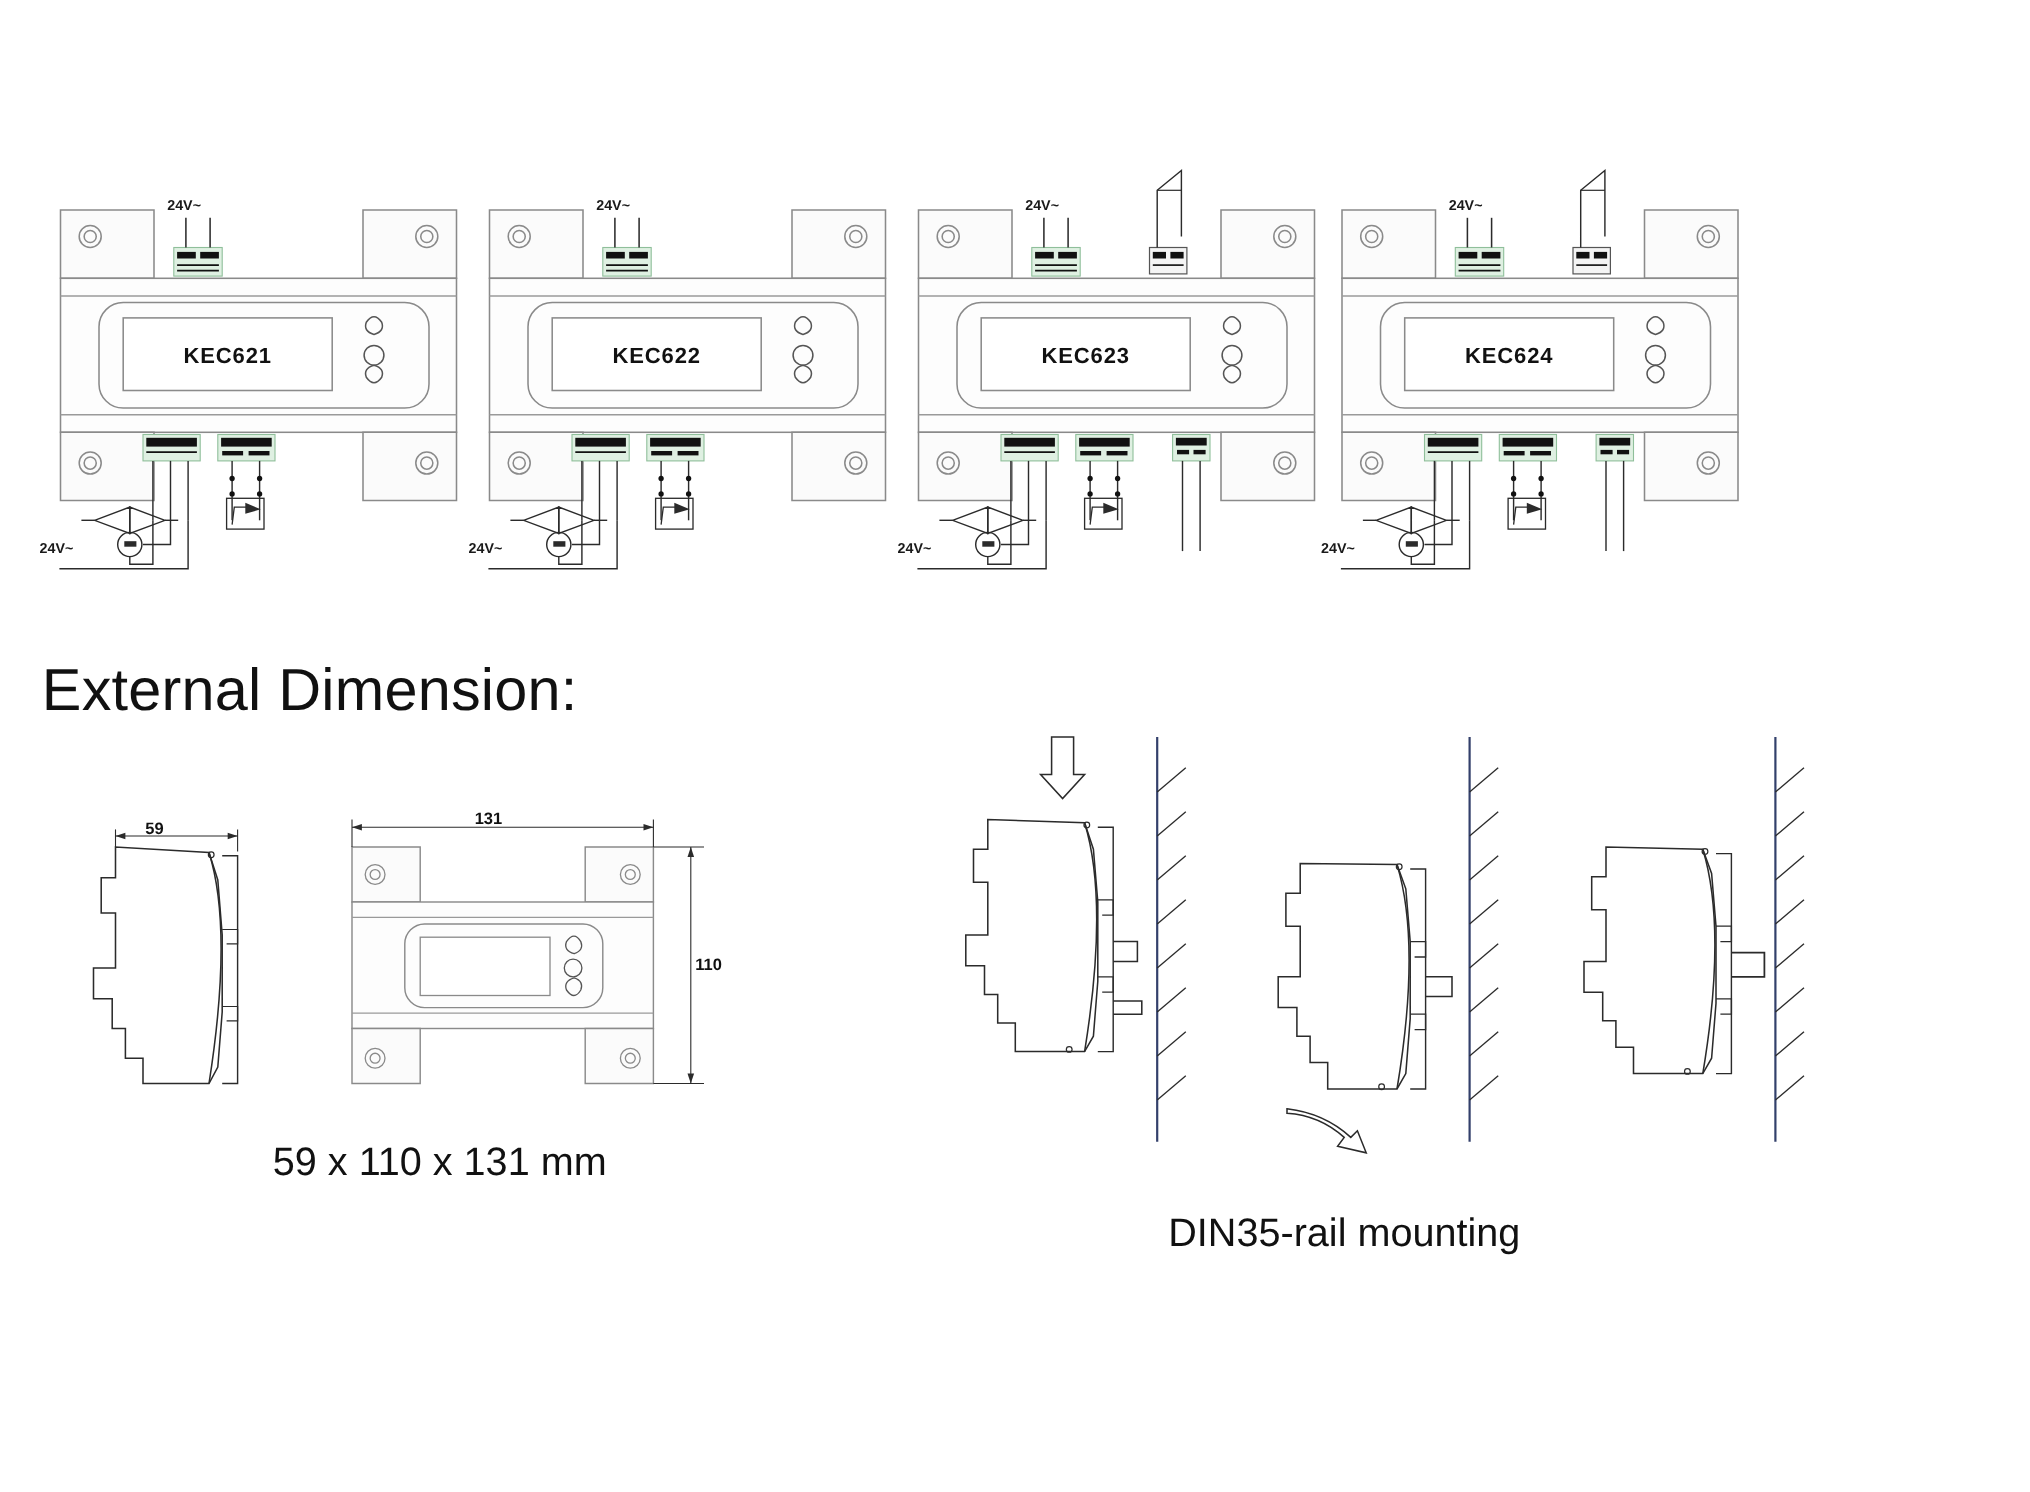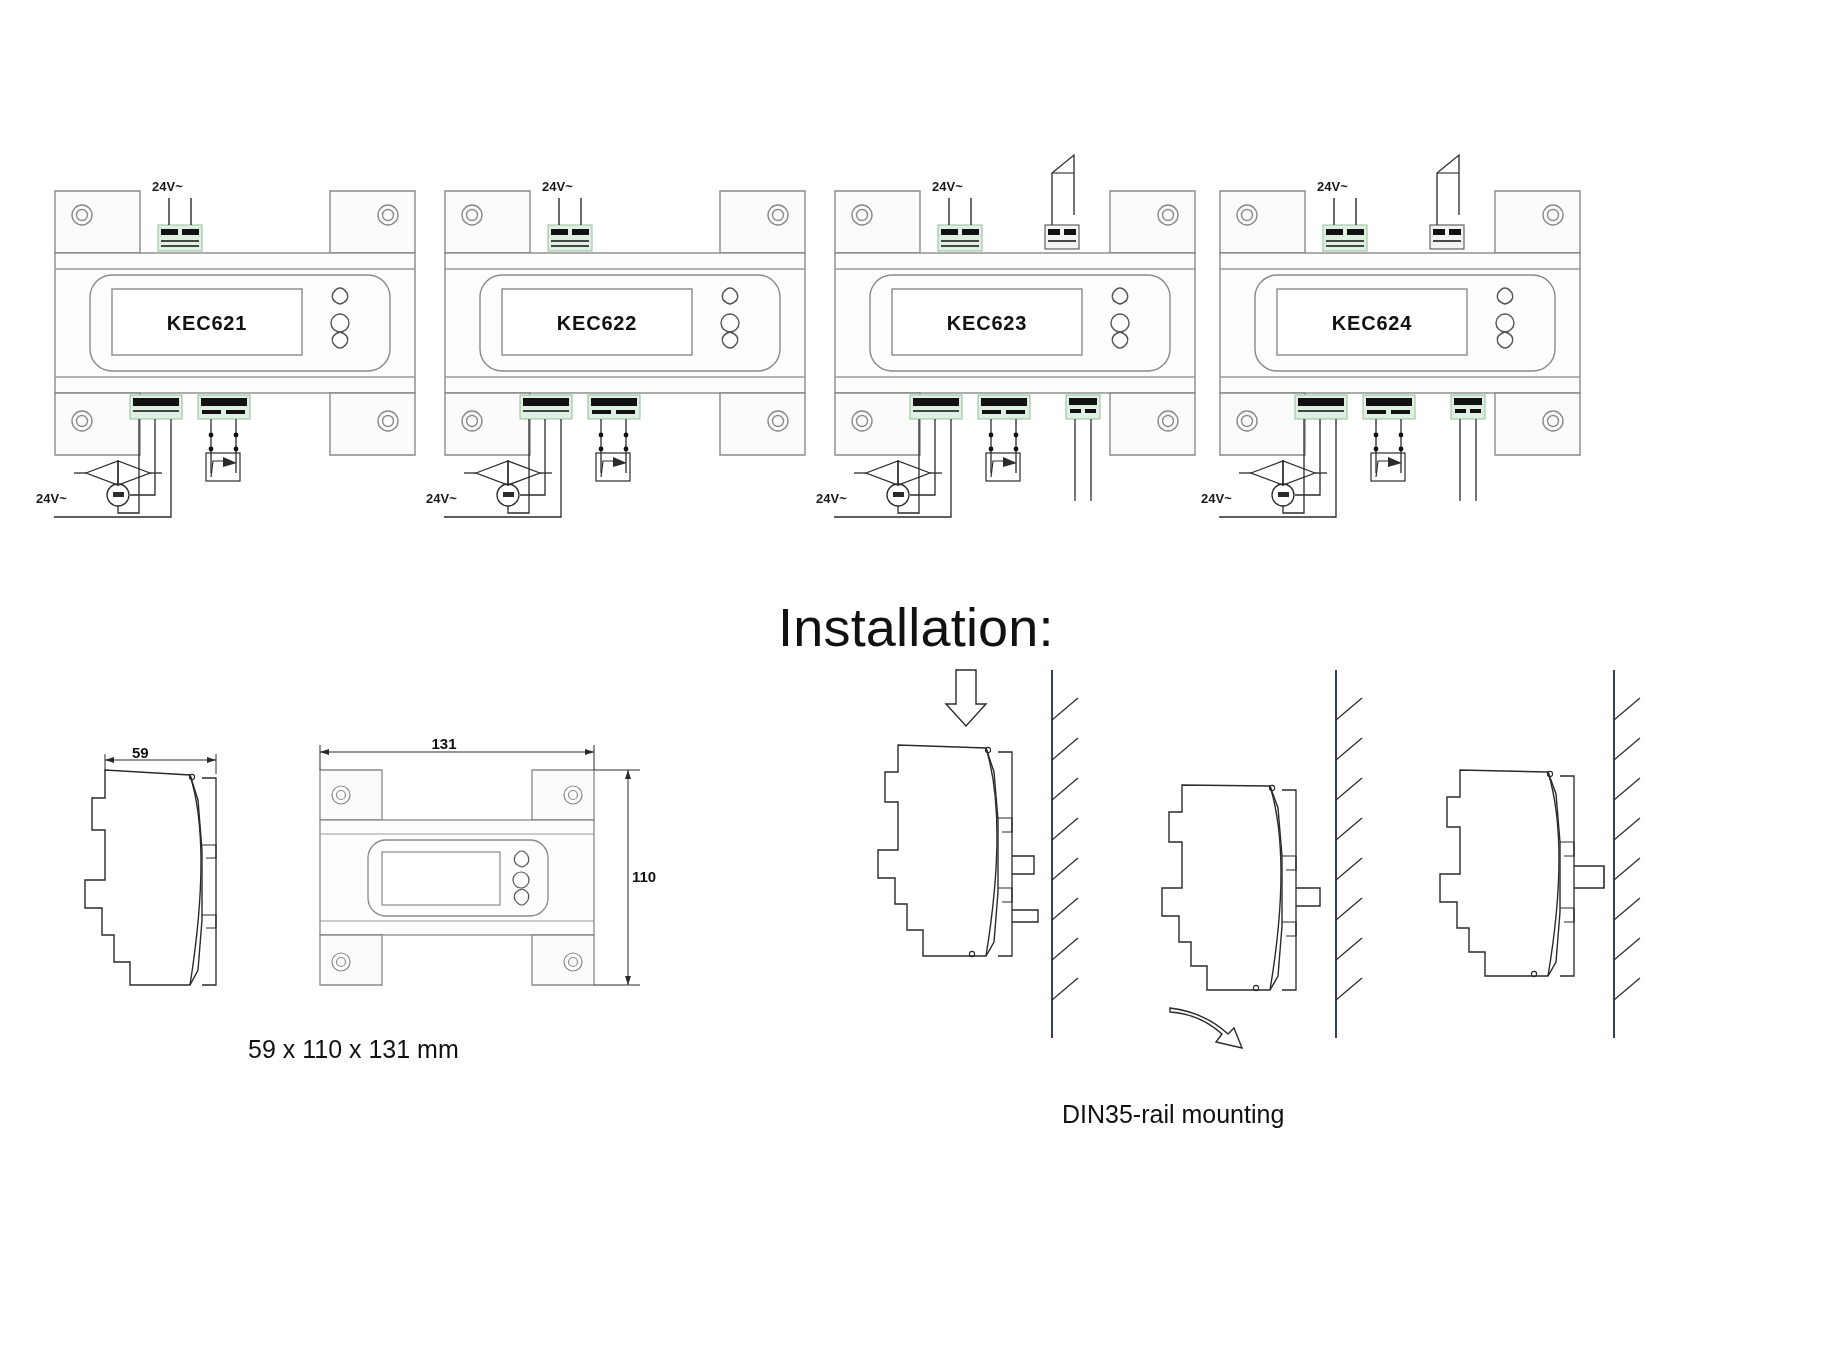--- a/index.html
+++ b/index.html
@@ -27,21 +27,21 @@
     color: #111111;
     white-space: nowrap;
   }
   #heading-wiring { left: 38px; top: 18px; }
   #heading-dimension { left: 38px; top: 600px; }
   #heading-installation { left: 778px; top: 600px; }
 
   .caption {
     position: absolute;
     margin: 0;
-    font-size: 25px;
+    font-size: 36px;
     font-weight: 400;
     color: #111111;
     white-space: nowrap;
   }
   #caption-dimension { left: 248px; top: 1035px; }
   #caption-installation { left: 1042px; top: 1100px; margin-left: 20px; }
 
   
   #wiring-row {
     position: absolute;
@@ -430,20 +430,21 @@
           <path d="M88 363 L88 370 L109 370 L109 330" stroke="#2b2b2b" stroke-width="1.3" fill="none"></path>
           <path d="M100 352 L125 352 L125 330" stroke="#2b2b2b" stroke-width="1.3" fill="none"></path>
           <path d="M24 374 L141 374 L141 330" stroke="#2b2b2b" stroke-width="1.3" fill="none"></path>
         </g>
         <text class="volt-label" x="6" y="360">24V~</text>
       </svg>
     </div>
 
   </div>
 
+  <h1 class="section-heading" id="heading-dimension">External Dimension:</h1>
 
   <div id="dimension-group">
     <svg width="640" height="300" viewBox="0 0 640 300">
 
       <g>
 
         <path d="M35 40
                  L35 68 L22 68 L22 100 L35 100
                  L35 150 L15 150 L15 178 L32 178
                  L32 205 L44 205 L44 232 L60 232
@@ -504,21 +505,20 @@
         <line x1="318" y1="40" x2="318" y2="255" stroke="#2b2b2b" stroke-width="1"></line>
         <path d="M318 40 L315 49 L321 49 Z" fill="#2b2b2b"></path>
         <path d="M318 255 L315 246 L321 246 Z" fill="#2b2b2b"></path>
         <text class="dim-label" x="322" y="152">110</text>
       </g>
     </svg>
   </div>
 
   <p class="caption" id="caption-dimension">59 x 110 x 131 mm</p>
 
-  <h1 class="section-heading" id="heading-installation">Installation:</h1>
 
   <div id="installation-group">
     <svg width="1010" height="400" viewBox="0 0 1010 400">
 
       <g>
 
         <line x1="262" y1="10" x2="262" y2="378" stroke="#33406b" stroke-width="2"></line>
         <g stroke="#2b2b2b" stroke-width="1.2">
           <line x1="262" y1="60" x2="288" y2="38"></line>
           <line x1="262" y1="100" x2="288" y2="78"></line>

